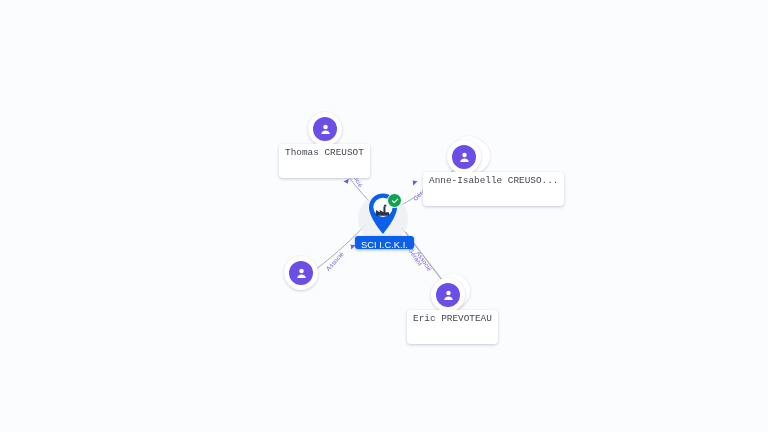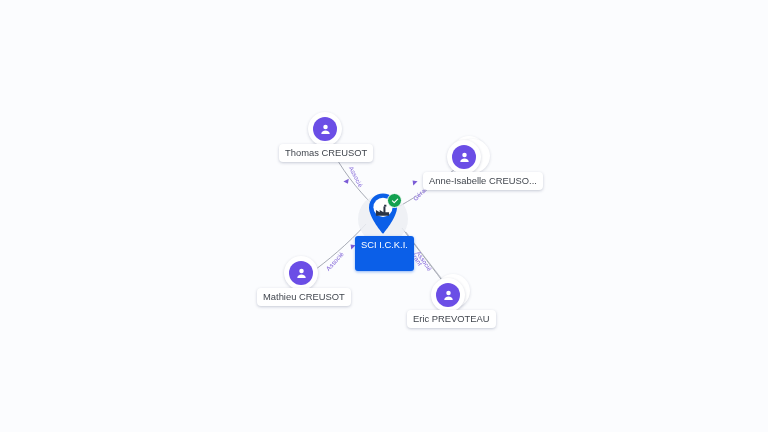--- a/index.html
+++ b/index.html
@@ -135,33 +135,34 @@
 
   
   .name-chip {
     position: absolute;
     background: #ffffff;
     border-radius: 4px;
     box-shadow: 0 1px 3px rgba(40, 50, 90, 0.25);
     color: #42474f;
     font-size: 9.4px;
     line-height: 1;
-    padding: 4px 6px 5px 6px;
+    padding: 4px 6px 21px 6px;
     white-space: nowrap;
+    font-family: Liberation Mono, monospace;
   }
   .company-chip {
     position: absolute;
     left: 355px;
     top: 236px;
     background: #0b5fe8;
     border-radius: 3px;
     color: #ffffff;
     font-size: 9.4px;
     line-height: 1;
-    padding: 4px 6px 22px 6px;
+    padding: 4px 6px 0 6px;
     white-space: nowrap;
     box-shadow: 0 1px 3px rgba(11, 95, 232, 0.45);
   }
 </style>
 </head>
 <body>
 
 <div id="graph-canvas">
 
   <svg id="edge-layer" viewBox="0 0 768 432" xmlns="http://www.w3.org/2000/svg">
@@ -212,21 +213,20 @@
 
   <div class="person-node" style="left:284px; top:256px;">
     <div class="person-ring"></div>
     <div class="person-avatar">
       <svg width="15" height="15" viewBox="0 0 24 24" aria-hidden="true">
         <circle cx="12" cy="8" r="3.6" fill="#ffffff"></circle>
         <path d="M5.2 19c0-3.7 3.1-5.6 6.8-5.6s6.8 1.9 6.8 5.6z" fill="#ffffff"></path>
       </svg>
     </div>
   </div>
-  <div class="name-chip" style="left:257px; top:288px;">Mathieu CREUSOT</div>
 
   <div class="person-node" style="left:431px; top:278px;">
     <div class="person-stack-1"></div>
     <div class="person-ring"></div>
     <div class="person-avatar">
       <svg width="15" height="15" viewBox="0 0 24 24" aria-hidden="true">
         <circle cx="12" cy="8" r="3.6" fill="#ffffff"></circle>
         <path d="M5.2 19c0-3.7 3.1-5.6 6.8-5.6s6.8 1.9 6.8 5.6z" fill="#ffffff"></path>
       </svg>
     </div>

